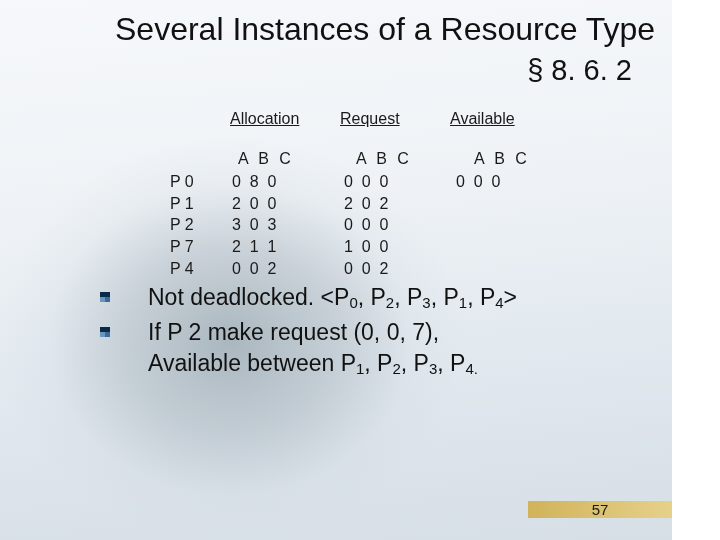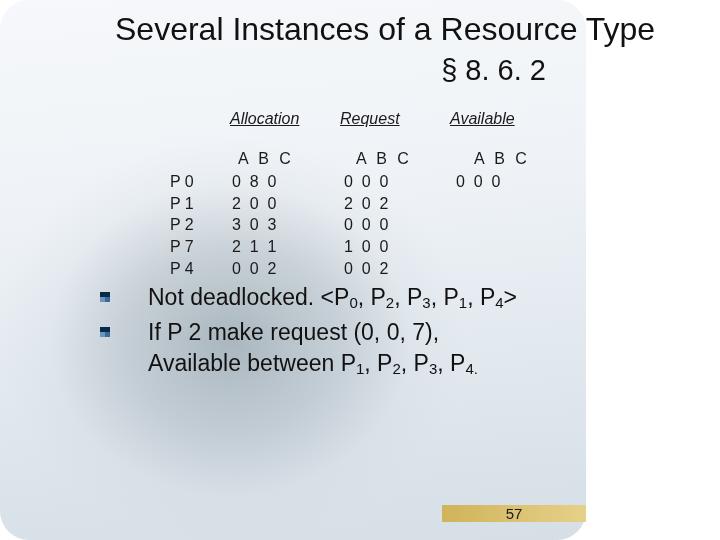--- a/index.html
+++ b/index.html
@@ -5,29 +5,28 @@
   html, body {
     margin: 0;
     padding: 0;
     width: 720px;
     height: 540px;
     font-family: Arial, Helvetica, sans-serif;
     overflow: hidden;
   }
   .slide {
     position: relative;
-    width: 586px;
+    width: 672px;
     height: 540px;
     background:
       radial-gradient(ellipse 300px 260px at 230px 340px,
         rgba(100,120,130,0.45) 0%, rgba(140,155,165,0.35) 35%,
         rgba(200,210,218,0.18) 60%, rgba(232,238,243,0) 78%),
       linear-gradient(175deg, #f6f8fb 0%, #eef2f6 38%, #e2e9ef 65%, #d6dee6 100%);
     color: #1a1a1a;
-    border-radius: 29px;
   }
   .title {
     position: absolute;
     left: 115px;
     top: 12px;
     width: 560px;
     font-size: 32px;
     line-height: 1.12;
     color: #111;
   }
@@ -41,21 +40,20 @@
   .table-wrap {
     position: absolute;
     left: 170px;
     top: 108px;
     font-size: 16px;
     line-height: 1.35;
   }
   .headers {
     display: flex;
     gap: 0;
-    font-style: italic;
   }
   .hcol {
     width: 110px;
     text-align: left;
   }
   .hcol.first { width: 60px; }
   .underlined { text-decoration: underline; }
   .abc-row {
     display: flex;
     margin-top: 18px;
@@ -105,21 +103,21 @@
   }
   .btext { flex: 1 1 auto; }
   .btext .sub { font-size: 15px; position: relative; top: 3px; }
   .footer-bar {
     position: absolute;
     right: 0;
     bottom: 18px;
     width: 290px;
     height: 26px;
     display: flex;
-    align-items: flex-end;
+    align-items: center;
   }
   .fb-a { flex: 0 0 8px; background: #6e8396; }
   .fb-b { flex: 0 0 120px; background: linear-gradient(90deg,#d0b35a,#e2c978,#d0b35a); }
   .fb-c { flex: 0 0 18px; background: #7b8fa1; }
   .fb-d {
     flex: 1 1 auto;
     background: linear-gradient(90deg,#d0b35a,#e6d18a);
     display: flex;
     align-items: center;
     justify-content: center;

